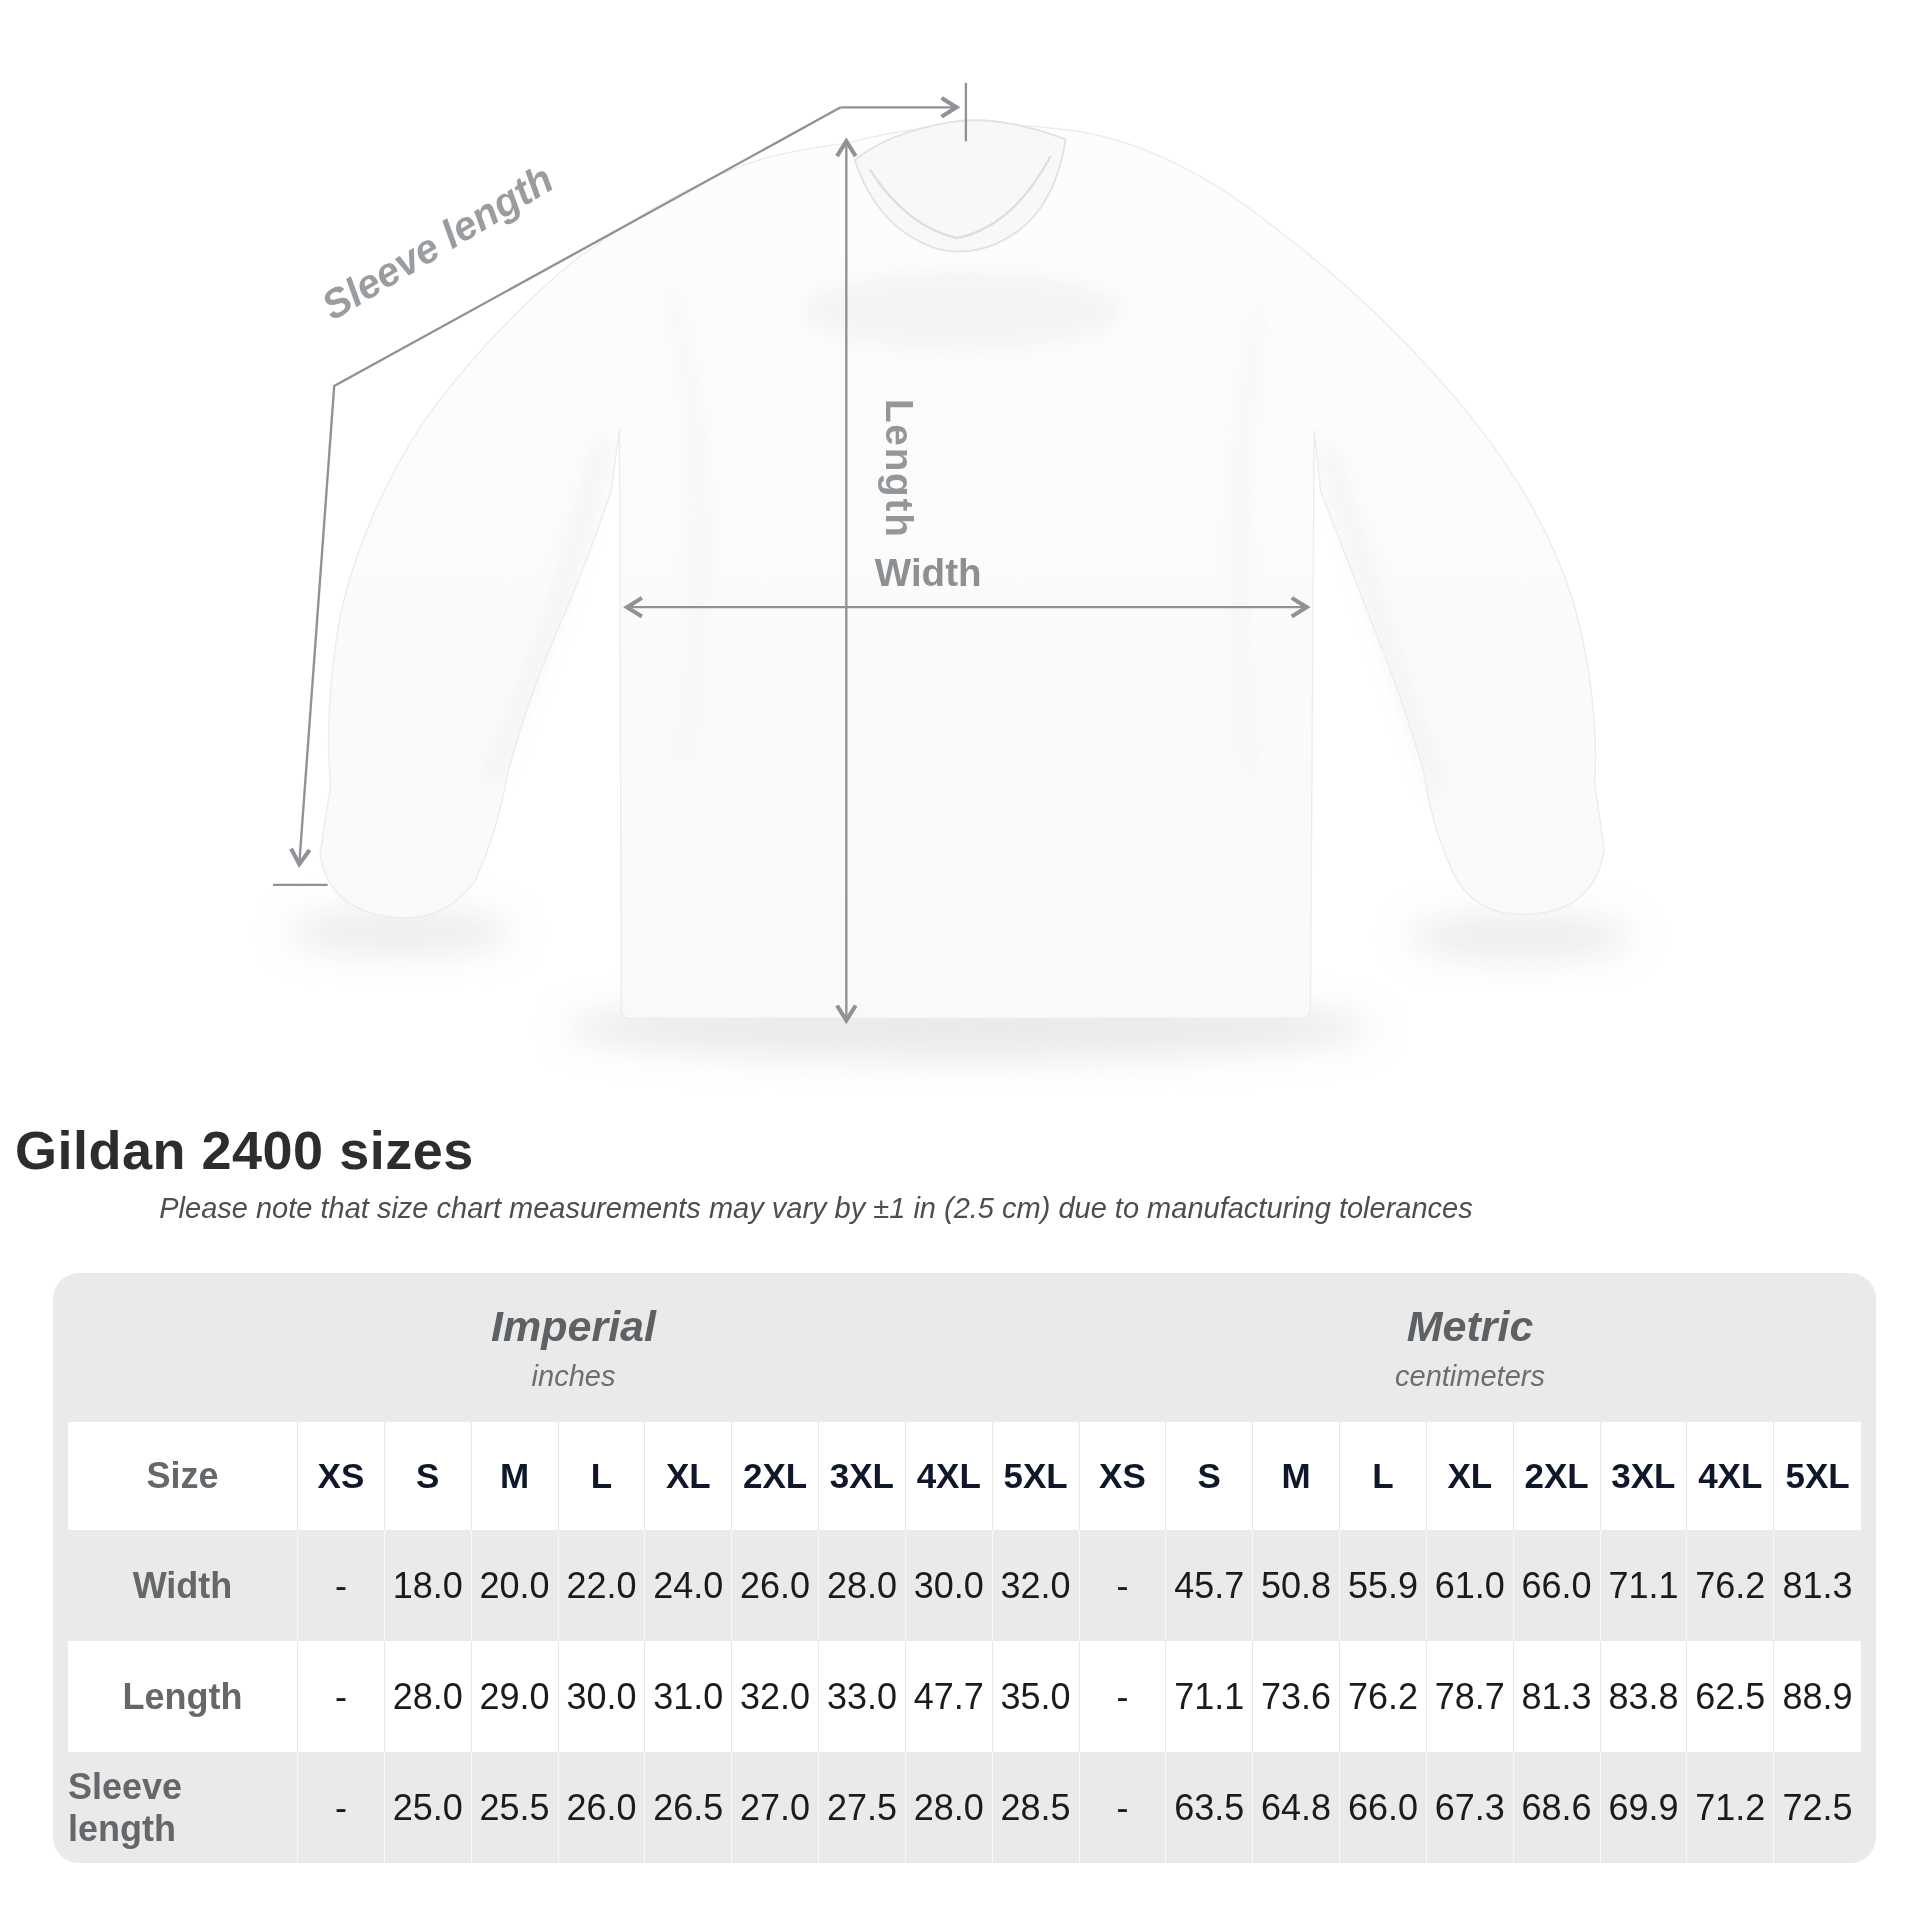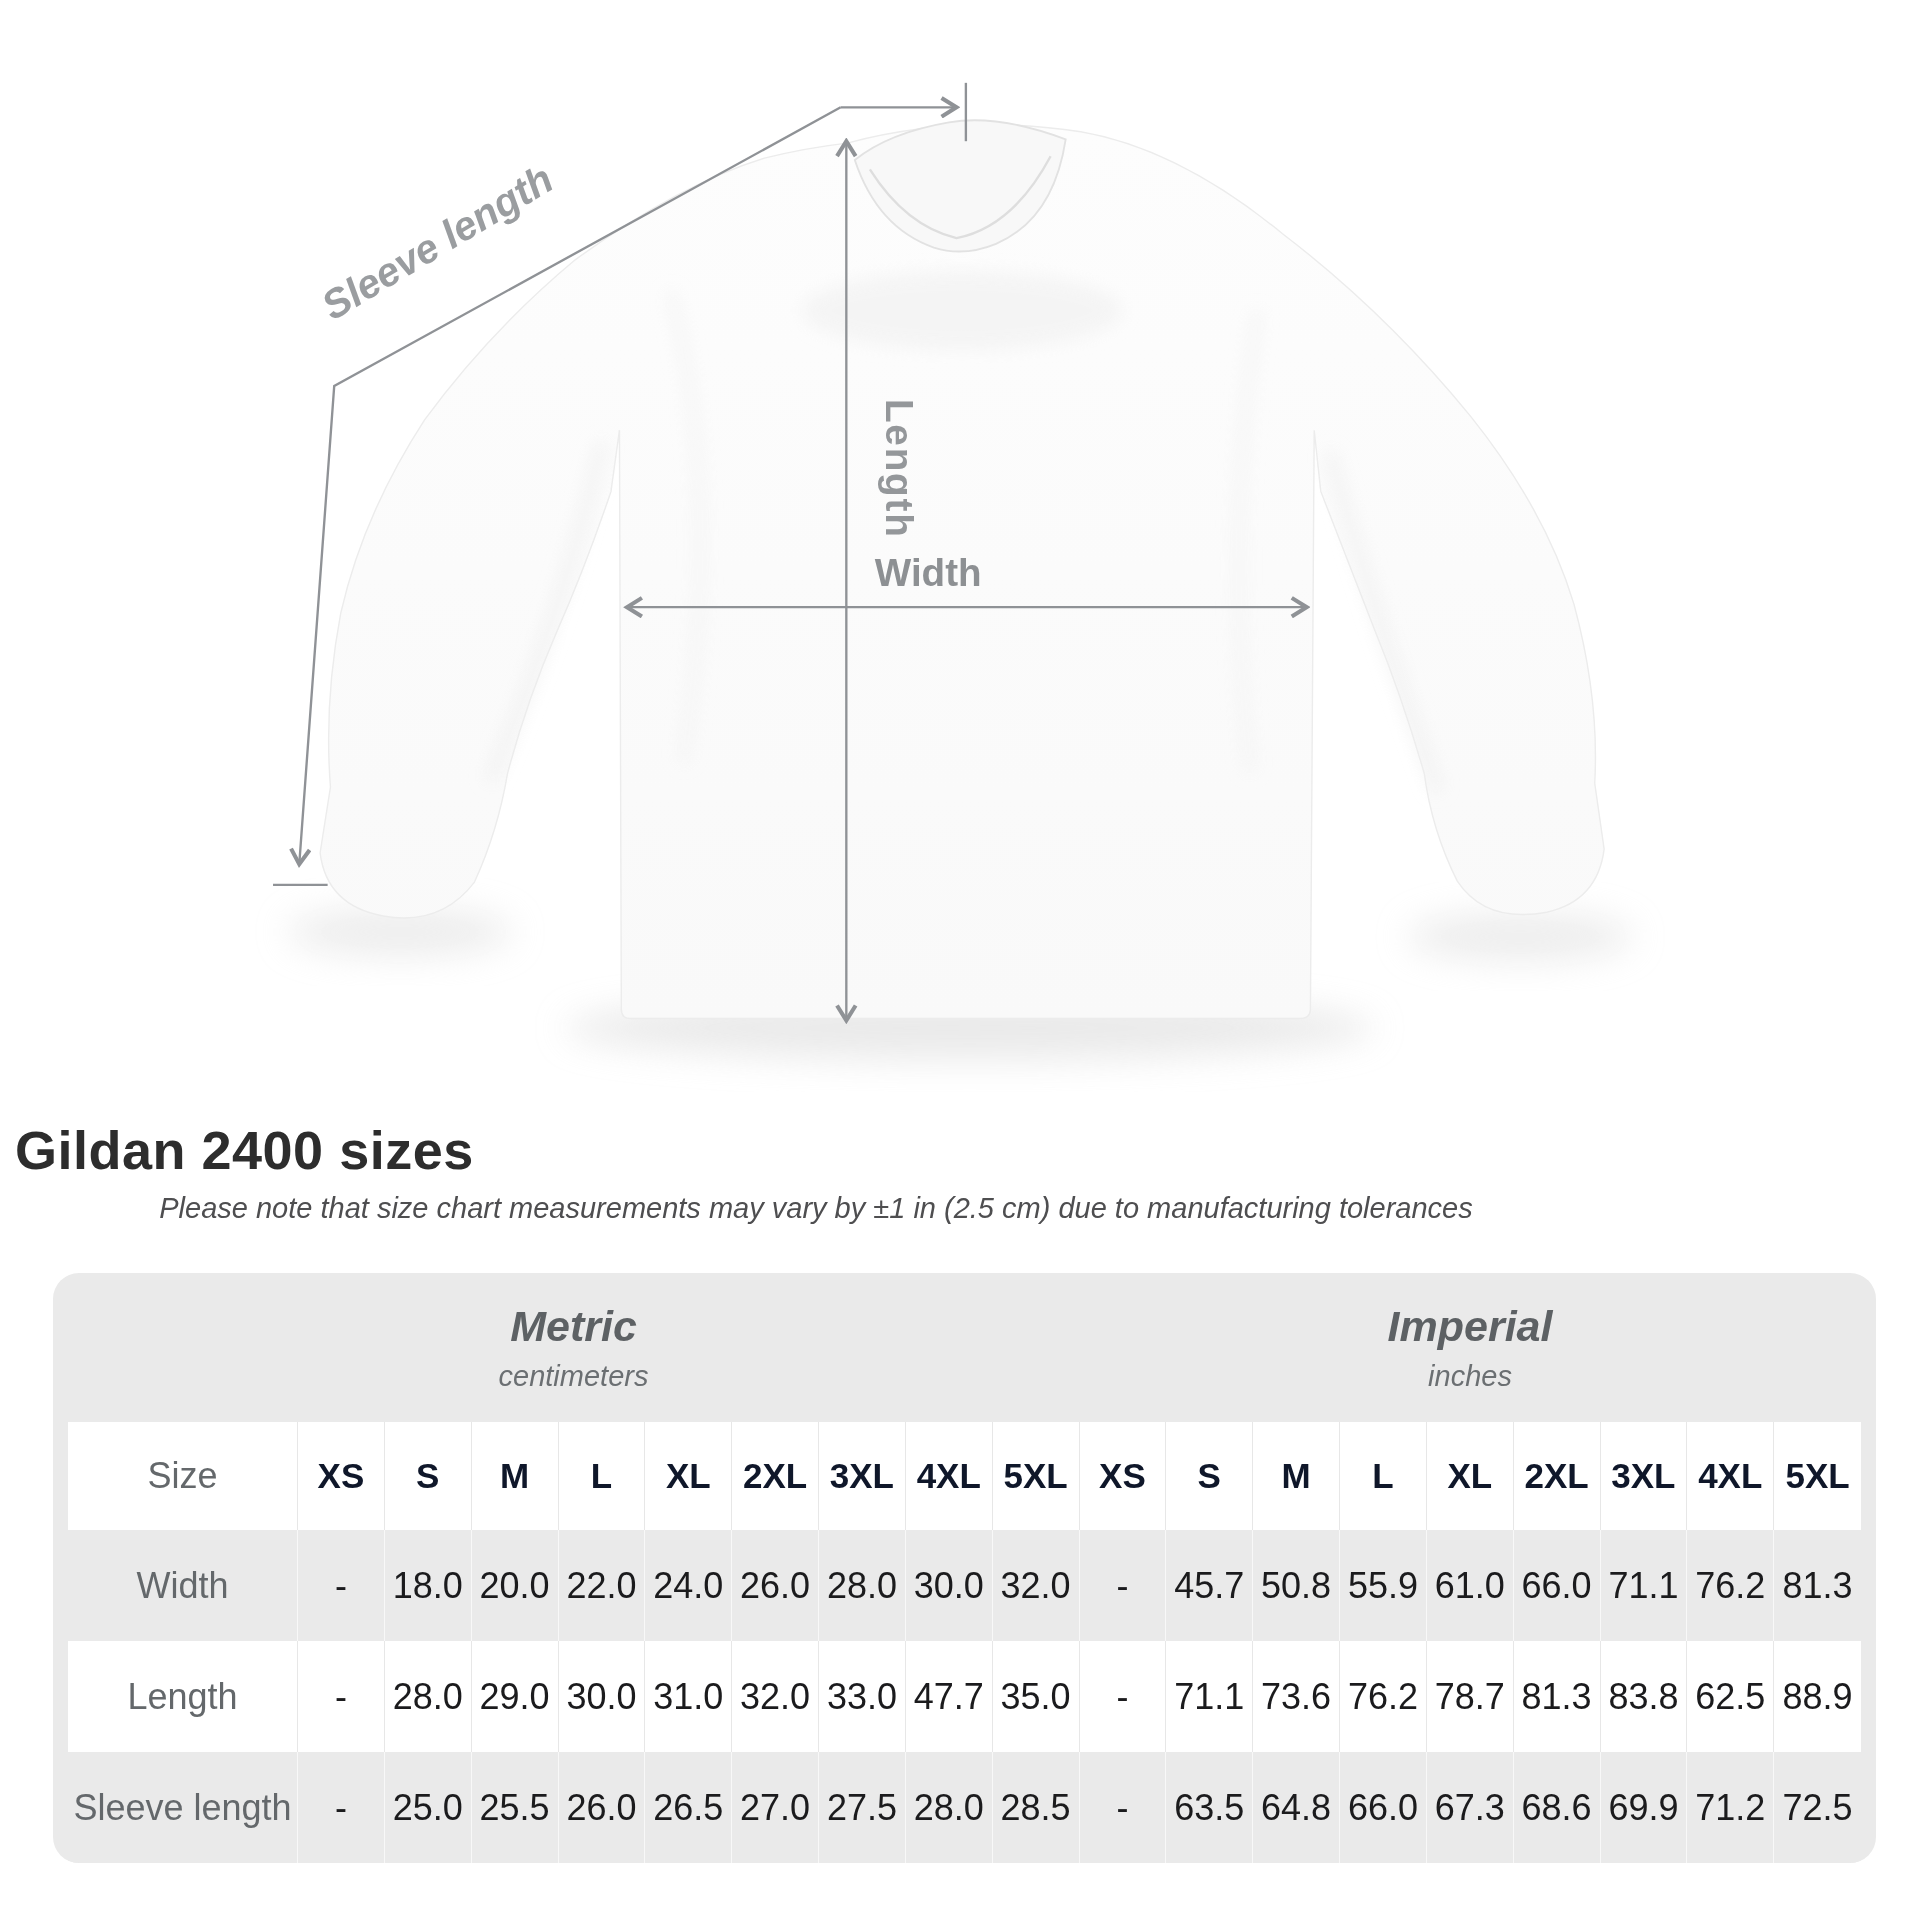--- a/index.html
+++ b/index.html
@@ -31,21 +31,21 @@
   .gname{font-size:43px;font-weight:bold;font-style:italic;color:#5d6164;}
   .gunit{font-size:29px;font-style:italic;color:#6b6f72;margin-top:9.4px;}
   .header-row{height:108px;background:#ffffff;}
   .data-row{height:111px;}
   .data-row.gray{background:#eaeaea;}
   .data-row.white{background:#ffffff;}
   .cell{display:flex;align-items:center;justify-content:center;}
   .header-row .cell,.data-row.white .cell{border-right:1.9px solid #e7e7e7;}
   .data-row.gray .cell{border-right:1.9px solid #f8f8f8;}
   .row .cell:last-child{border-right:none;}
-  .label-cell{font-size:36px;font-weight:normal;color:#64686b;}
+  .label-cell{font-size:36px;font-weight:bold;color:#64686b;}
   .size-cell{font-size:35px;font-weight:bold;color:#0f172a;}
   .num-cell{font-size:36px;color:#1b1b1d;}
 </style>
 </head>
 <body>
 
 <svg class="diagram" viewBox="0 0 2048 1160">
   <defs>
     <marker id="chev" viewBox="0 0 12 12" refX="9" refY="6" markerWidth="9.5" markerHeight="9.5" orient="auto-start-reverse">
       <path d="M2,1 L10,6 L2,11" fill="none" stroke="#8f9296" stroke-width="2.2"></path>
@@ -134,26 +134,26 @@
   <text transform="translate(941,498) rotate(90)" text-anchor="middle" font-size="41" font-weight="bold" fill="#94979a" letter-spacing="2">Length</text>
   <text x="986" y="622" text-anchor="middle" font-size="41" font-weight="bold" fill="#8d9093">Width</text>
 </svg>
 
 <div class="title">Gildan 2400 sizes</div>
 <div class="subtitle">Please note that size chart measurements may vary by ±1 in (2.5 cm) due to manufacturing tolerances</div>
 
 <div class="chart">
   <div class="row group-row">
     <div class="group">
+      <div class="gname">Imperial</div>
+      <div class="gunit">inches</div>
+    </div>
+    <div class="group">
       <div class="gname">Metric</div>
       <div class="gunit">centimeters</div>
-    </div>
-    <div class="group">
-      <div class="gname">Imperial</div>
-      <div class="gunit">inches</div>
     </div>
   </div>
   <div class="row header-row" id="header-row">
     <div class="cell label-cell">Size</div>
   <div class="cell size-cell">XS</div>
       <div class="cell size-cell">S</div>
       <div class="cell size-cell">M</div>
       <div class="cell size-cell">L</div>
       <div class="cell size-cell">XL</div>
       <div class="cell size-cell">2XL</div>

